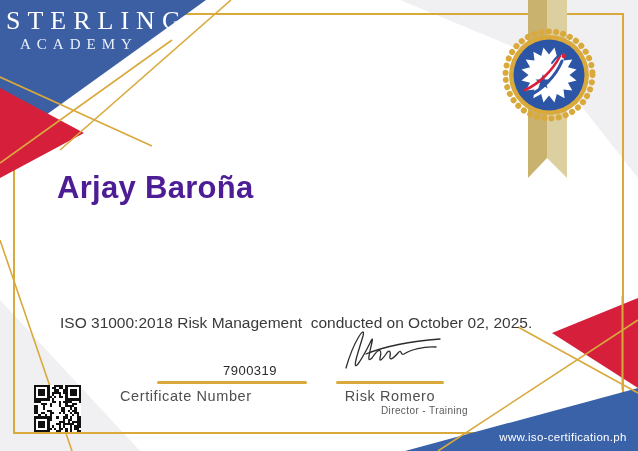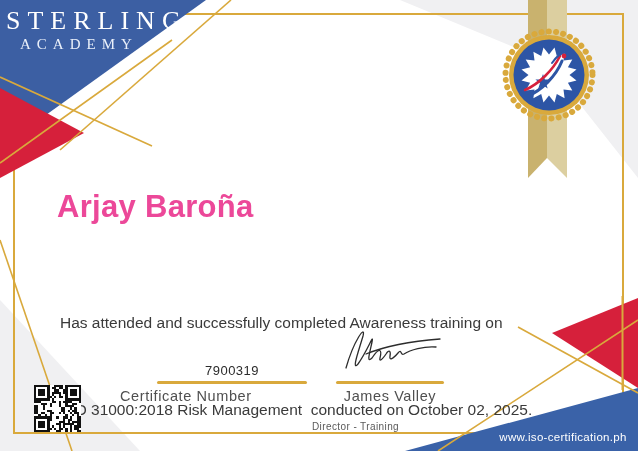--- a/index.html
+++ b/index.html
@@ -14,33 +14,33 @@
   .txt{position:absolute;}
 
   .brand{left:6px;top:6px;color:#fff;}
   .brand-name{font-family:"Liberation Serif",serif;font-size:26px;font-weight:400;letter-spacing:7px;color:#fff;}
   .brand-sub{font-family:"Liberation Serif",serif;font-size:15px;letter-spacing:6px;color:#EAF0FA;margin-left:14px;}
 
   .title-block{left:118px;top:76px;}
   .title-main{font-size:45px;font-weight:800;color:var(--gold-deep);letter-spacing:1px;line-height:1.0;}
   .title-sub{font-size:22px;font-weight:700;color:var(--ink);letter-spacing:9px;margin-top:4px;margin-left:5px;}
 
-  .recipient{left:57px;top:189px;font-size:31px;font-weight:800;color:#ec4899;letter-spacing:.3px;}
+  .recipient{left:57px;top:170px;font-size:31px;font-weight:800;color:#4c1d95;letter-spacing:.3px;}
 
   .body-text{left:60px;top:250px;font-size:15.5px;color:var(--body-text);line-height:29px;white-space:pre;}
 
-  .certnum-value{left:157px;top:363px;width:150px;text-align:center;font-size:13px;color:#2b2b2b;letter-spacing:.5px;}
+  .certnum-value{left:175px;top:363px;width:150px;text-align:center;font-size:13px;color:#2b2b2b;letter-spacing:.5px;}
   .gold-rule{position:absolute;height:2.5px;background:var(--gold);border-radius:2px;}
   .certnum-rule{left:157px;top:381px;width:150px;}
   .certnum-label{left:120px;top:388px;width:200px;font-size:14.5px;color:var(--muted);letter-spacing:.6px;}
 
   .signature-svg{position:absolute;left:336px;top:320px;width:118px;height:60px;}
   .sign-rule{left:336px;top:381px;width:108px;}
   .sign-name{left:312px;top:388px;width:156px;text-align:center;font-size:14.5px;color:var(--muted);letter-spacing:.6px;}
-  .sign-title{left:312px;top:405px;width:156px;text-align:left;font-size:10px;color:#5a5a5a;letter-spacing:.4px;margin-top:16px;}
+  .sign-title{left:312px;top:405px;width:156px;text-align:right;font-size:10px;color:#5a5a5a;letter-spacing:.4px;}
 
   .qr{position:absolute;left:34px;top:385px;width:47px;height:47px;display:grid;
       grid-template-columns:repeat(21,1fr);grid-template-rows:repeat(21,1fr);background:#fff;}
   .qr div{width:100%;height:100%;}
   .qr .on{background:#111;}
 
   .address{left:40px;top:437px;width:400px;text-align:center;font-size:9.5px;color:#333;white-space:pre;}
   .website{left:488px;top:431px;width:150px;text-align:center;font-size:11.5px;color:#fff;letter-spacing:.3px;}
 </style>
 </head>
@@ -93,36 +93,35 @@
 
   <div class="txt brand">
     <div class="brand-name">STERLING</div>
     <div class="brand-sub">ACADEMY</div>
   </div>
 
 
   <div class="txt recipient">Arjay Baroña</div>
 
   <div class="txt body-text">
-    <div>Has attended and successfully completed Awareness training on</div>
     <div>ISO 31000:2018 Risk Management  conducted on October 02, 2025.</div>
   </div>
 
   <div class="txt certnum-value">7900319</div>
   <div class="gold-rule certnum-rule"></div>
   <div class="txt certnum-label">Certificate Number</div>
 
   <svg class="signature-svg" viewBox="0 0 118 60">
     <g fill="none" stroke="#1b1b1b" stroke-width="1.3" stroke-linecap="round" opacity="0.92">
       <path d="M10,48 C18,20 30,4 27,16 C23,30 15,52 22,44 C32,30 38,12 36,22 C34,32 30,44 36,38 C44,26 46,30 44,38 C43,42 46,40 50,34 C53,29 55,31 54,36 C53,41 57,39 62,33 C66,28 64,36 68,34 C74,30 88,26 100,27"></path>
       <path d="M30,34 C52,25 78,21 104,19"></path>
     </g>
   </svg>
   <div class="gold-rule sign-rule"></div>
-  <div class="txt sign-name">James Valley</div>
+  <div class="txt sign-name">Risk Romero</div>
   <div class="txt sign-title">Director - Training</div>
 
   <div class="qr">
       <div class="on"></div>
       <div class="on"></div>
       <div class="on"></div>
       <div class="on"></div>
       <div class="on"></div>
       <div class="on"></div>
       <div class="on"></div>

